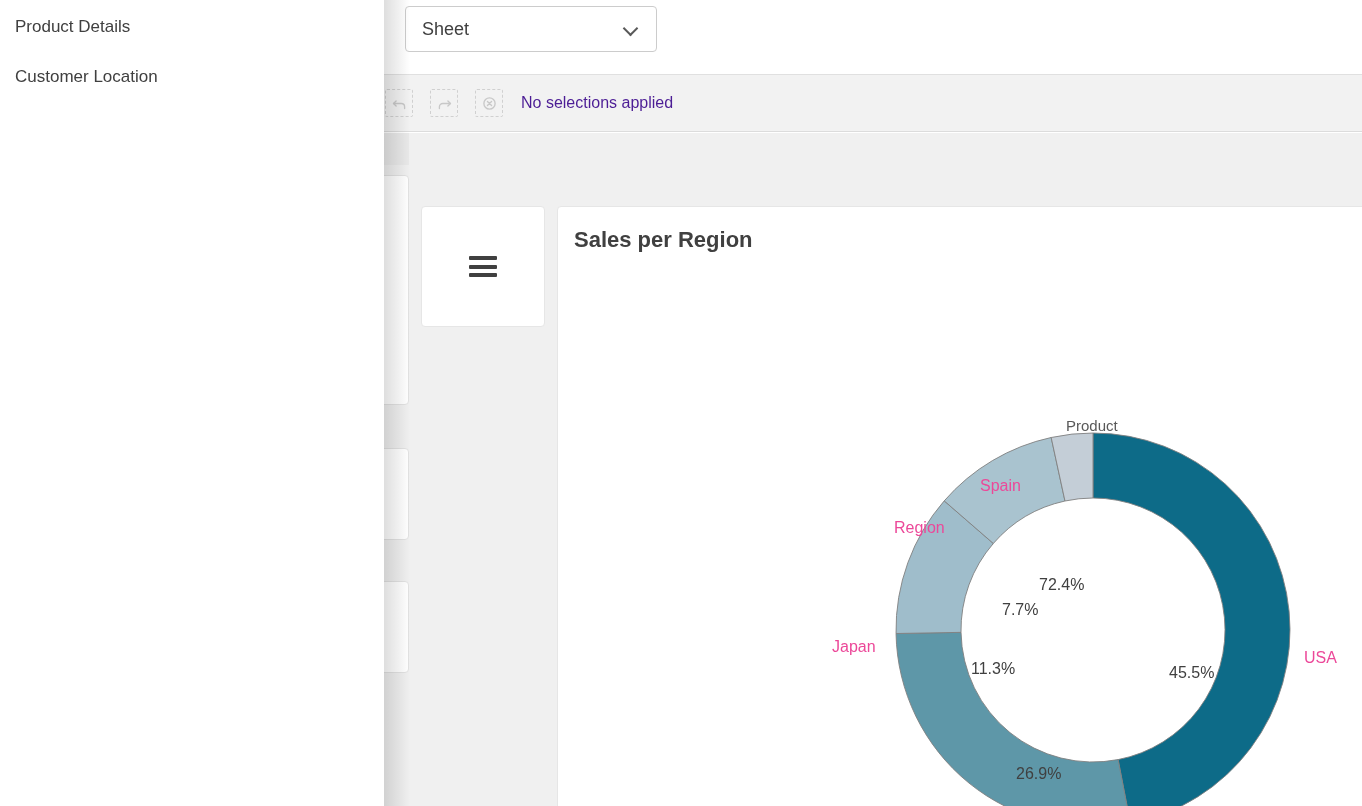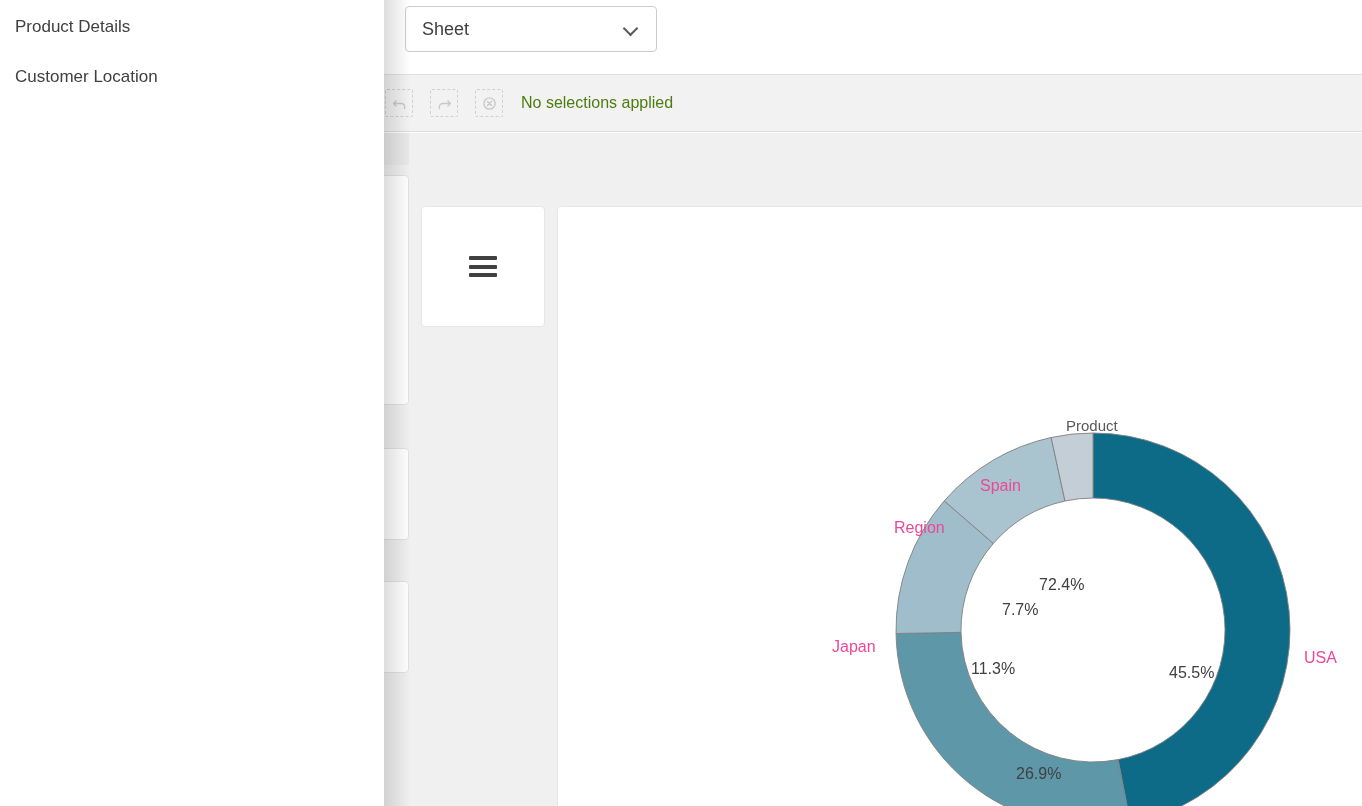--- a/index.html
+++ b/index.html
@@ -81,21 +81,21 @@
     display: flex;
     align-items: center;
     justify-content: center;
     color: #c8c8c8;
     position: relative;
   }
   .sel-icon svg { display: block; }
   .selbar-text {
     margin-left: 18px;
     font-size: 16px;
-    color: #4d7c0f;
+    color: #4c1d95;
   }
 
   
   .canvas {
     position: absolute;
     left: 0; top: 133px;
     width: 1362px; height: 673px;
     background: #f0f0f0;
   }
 
@@ -242,20 +242,21 @@
 
     <div class="ham-tile">
       <div class="ham">
         <span></span>
           <span></span>
           <span></span>
       </div>
     </div>
 
     <div class="chart-card">
+      <div class="chart-title">Sales per Region</div>
 
       <div class="chart-area">
 
         <div class="dim-title" id="dim-title" style="left: 508px; top: 210px;">Product</div>
 
         <svg id="donut-svg" width="820" height="610" viewBox="0 0 820 610" style="position:absolute; left:0; top:0;">
             <path d="M 535 226 A 197 197 0 0 1 572.4535217855313 616.4069122494352 L 560.0957607903052 552.5924488168805 A 132 132 0 0 0 535 291 Z" fill="#0d6b88" stroke="#808080" stroke-width="0.9"></path>
             <path d="M 572.4535217855313 616.4069122494352 A 197 197 0 0 1 338.0313185966256 426.51262668326683 L 403.0209850495156 425.3536381837118 A 132 132 0 0 0 560.0957607903052 552.5924488168805 Z" fill="#5e97a8" stroke="#808080" stroke-width="0.9"></path>
             <path d="M 338.0313185966256 426.51262668326683 A 197 197 0 0 1 386.23146161724696 293.8608425478185 L 435.31752758109945 336.4702092198581 A 132 132 0 0 0 403.0209850495156 425.3536381837118 Z" fill="#9fbdcb" stroke="#808080" stroke-width="0.9"></path>
             <path d="M 386.23146161724696 293.8608425478185 A 197 197 0 0 1 493.16719105588516 230.49281546953844 L 506.96989451460325 294.0104144262897 A 132 132 0 0 0 435.31752758109945 336.4702092198581 Z" fill="#a9c3cf" stroke="#808080" stroke-width="0.9"></path>

